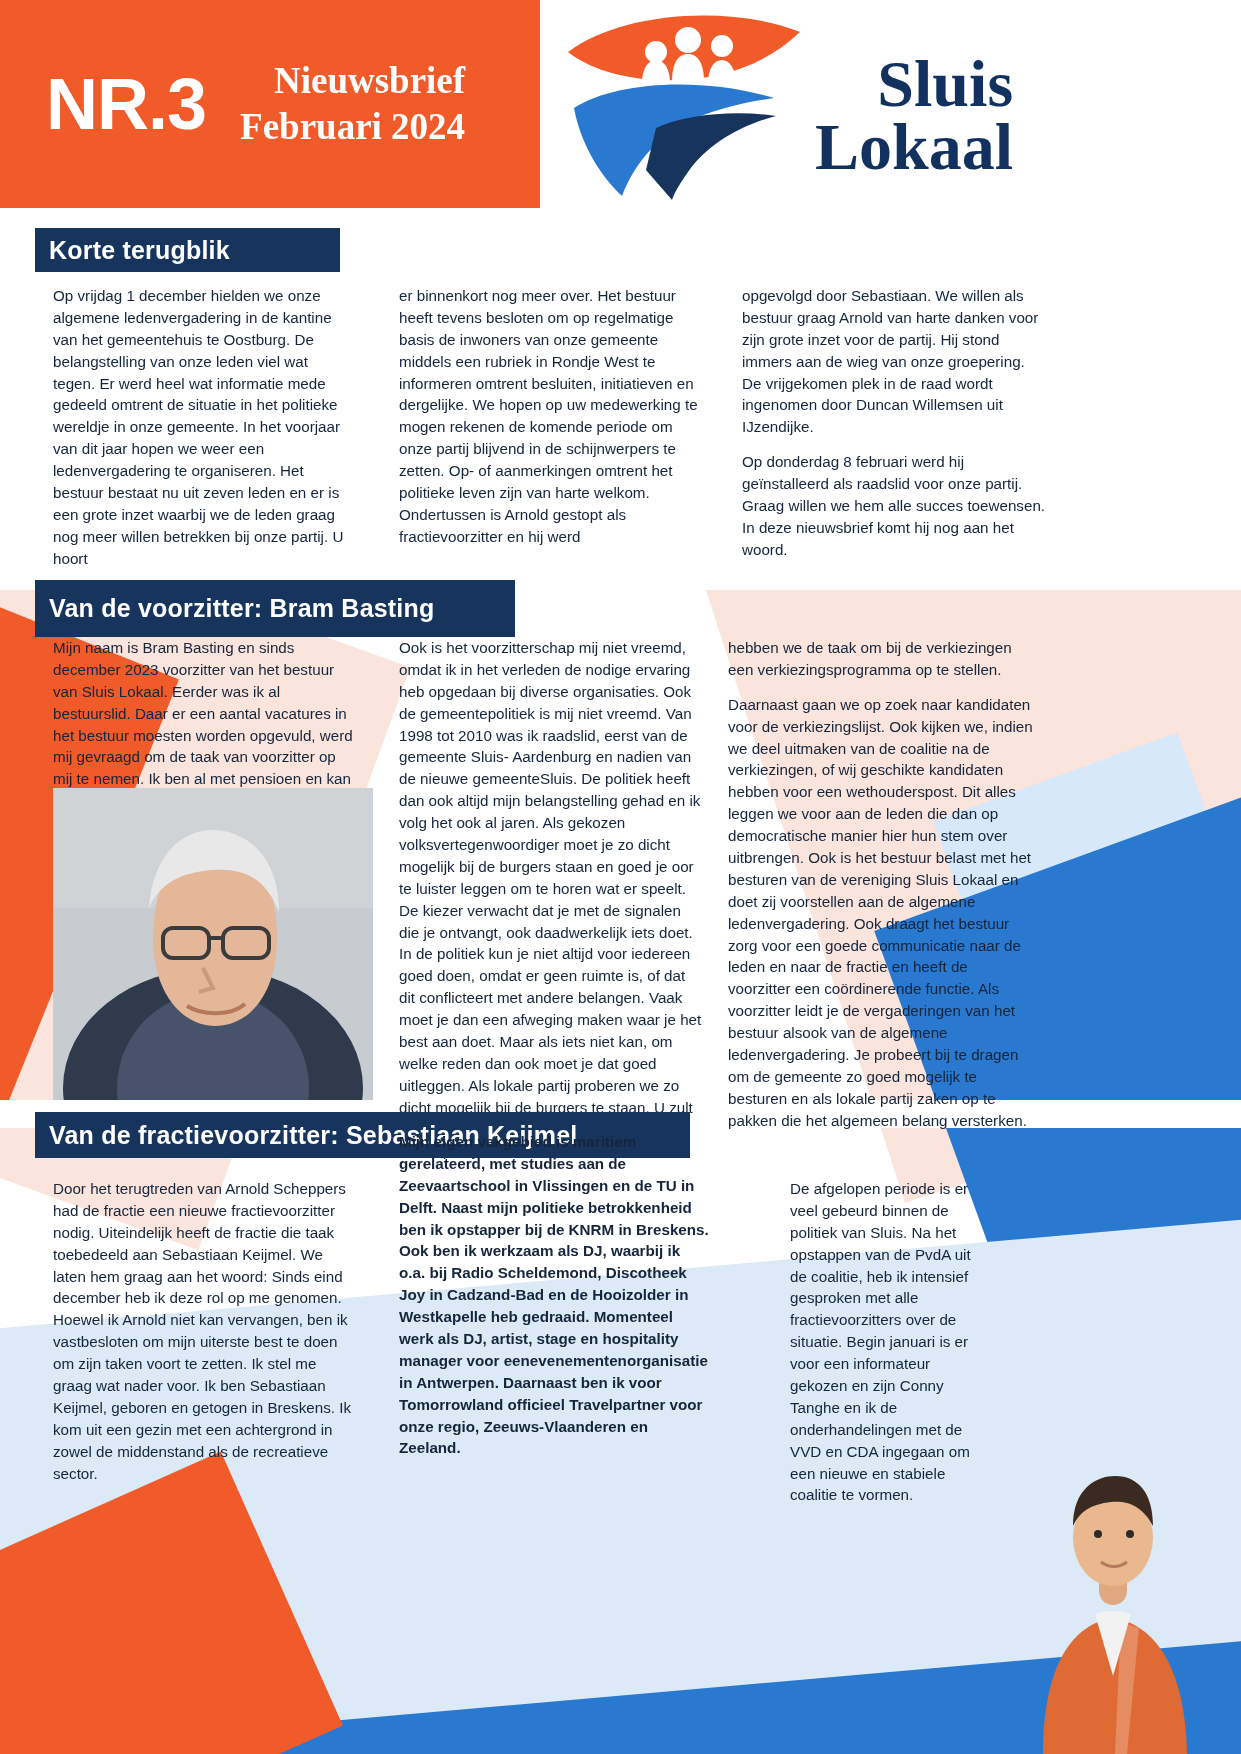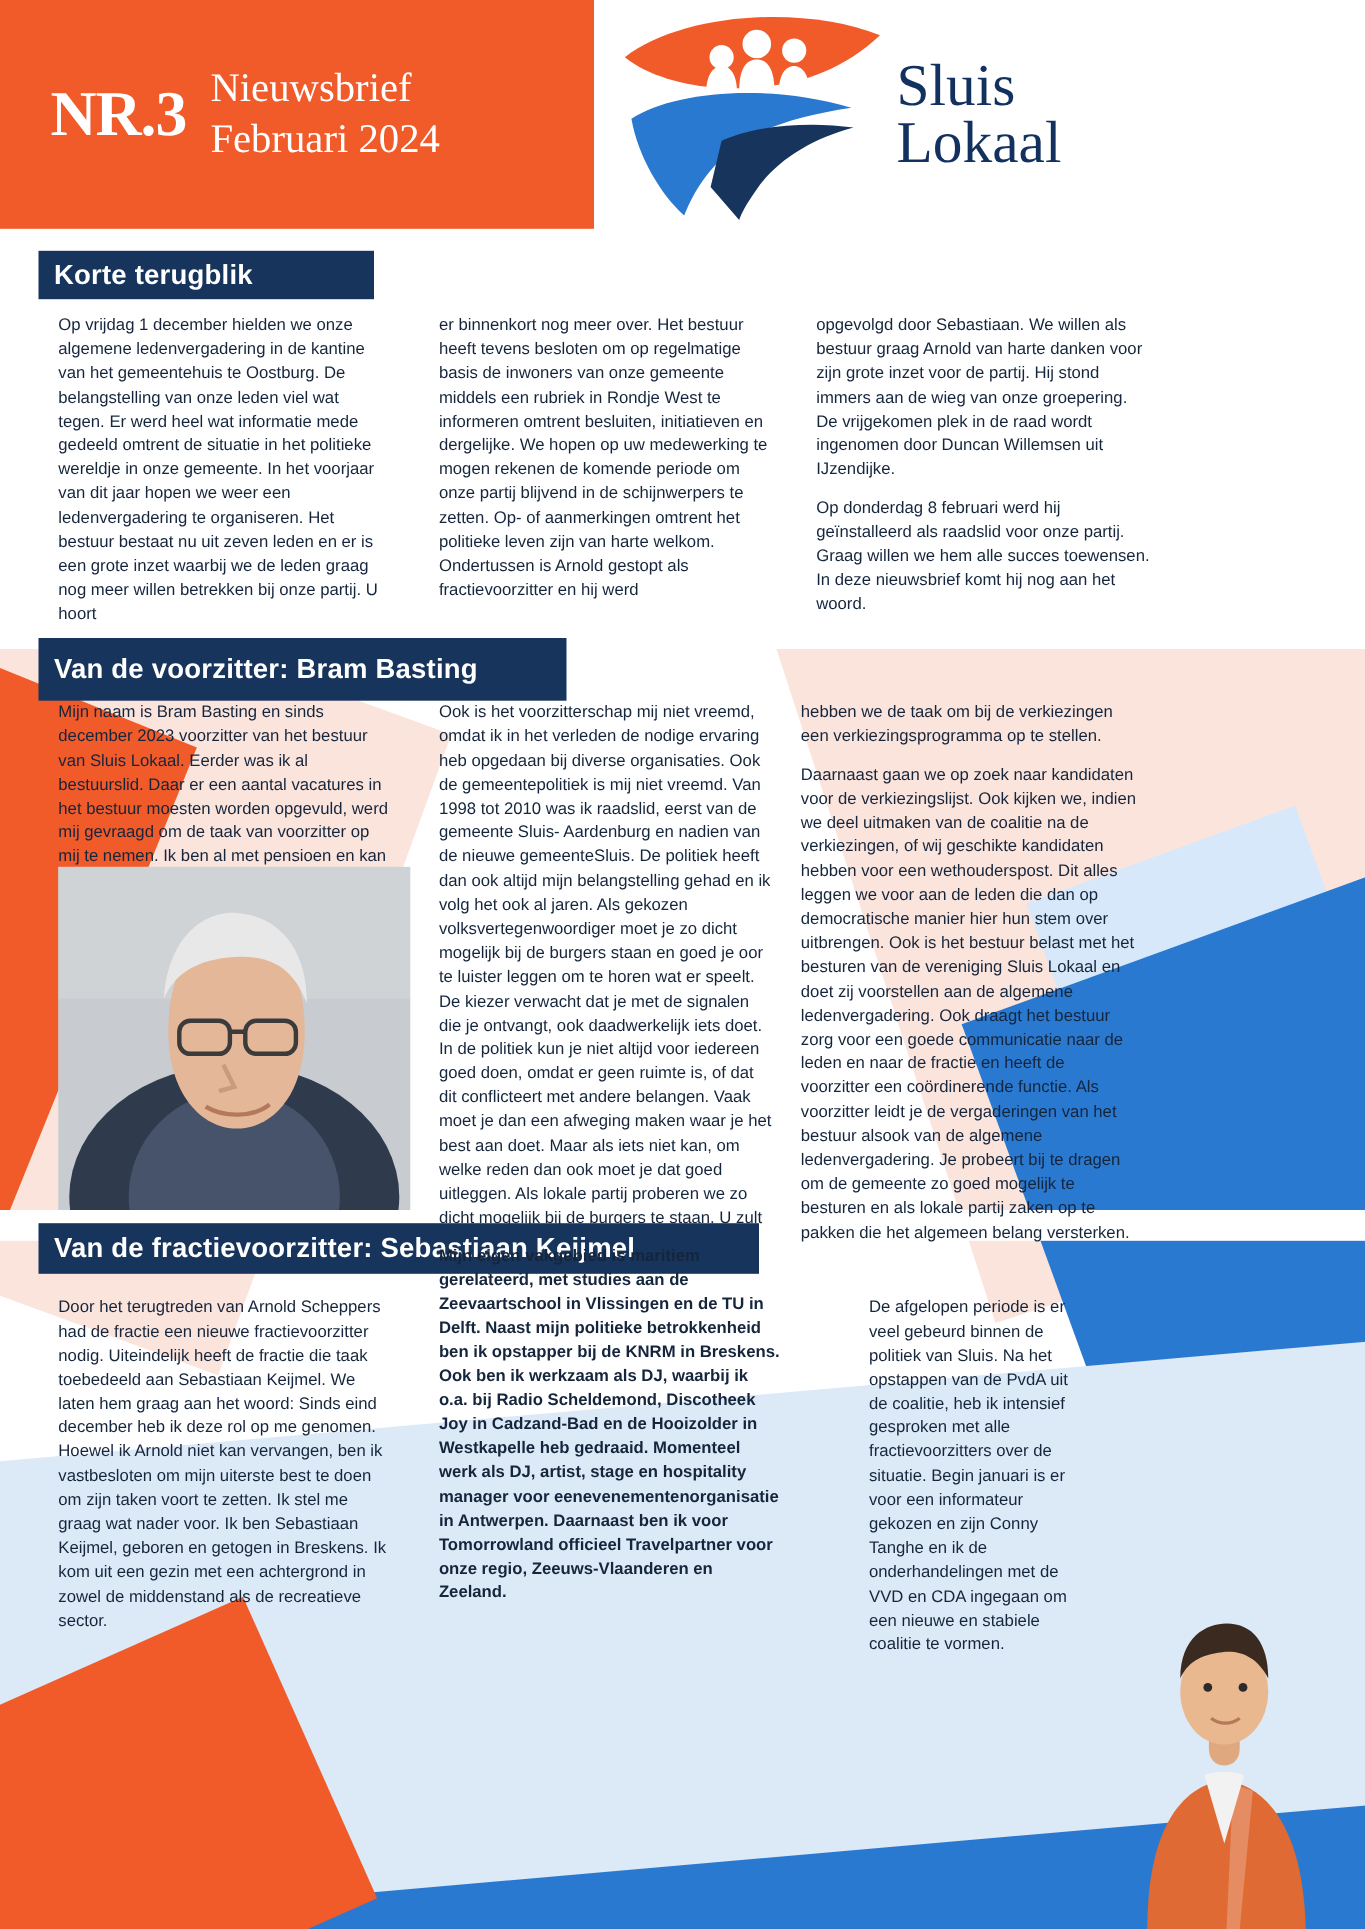--- a/index.html
+++ b/index.html
@@ -95,48 +95,50 @@
     position: absolute;
     top: 0; left: 0;
     width: 540px; height: 208px;
     background: #f15a29;
     display: flex;
     align-items: center;
     padding-left: 46px;
     box-sizing: border-box;
   }
   .nr-big {
-    font-family: Liberation Serif, serif;
+    font-family: Liberation Sans, sans-serif;
     font-weight: bold;
-    font-size: 58px;
+    font-size: 72px;
     color: #ffffff;
     letter-spacing: -1px;
     line-height: 1;
   }
   .nieuwsbrief {
-    margin-left: 22px;
+    margin-left: 34px;
     font-family: "Liberation Serif", serif;
-    font-weight: normal;
+    font-weight: bold;
     color: #ffffff;
     font-size: 37px;
     line-height: 1.24;
+    text-align: right;
   }
   .logo-area {
     position: absolute;
     top: 10px; left: 560px;
     width: 680px; height: 200px;
   }
   .logo-text {
     position: absolute;
     left: 255px; top: 42px;
     font-family: "Liberation Serif", serif;
-    font-weight: normal;
-    font-size: 54px;
+    font-weight: bold;
+    font-size: 66px;
     line-height: 0.96;
     color: #12315f;
+    text-align: right;
   }
 
   
   .section-bar {
     position: absolute;
     background: #17355c;
     color: #ffffff;
     font-size: 25px;
     font-weight: bold;
     display: flex;

